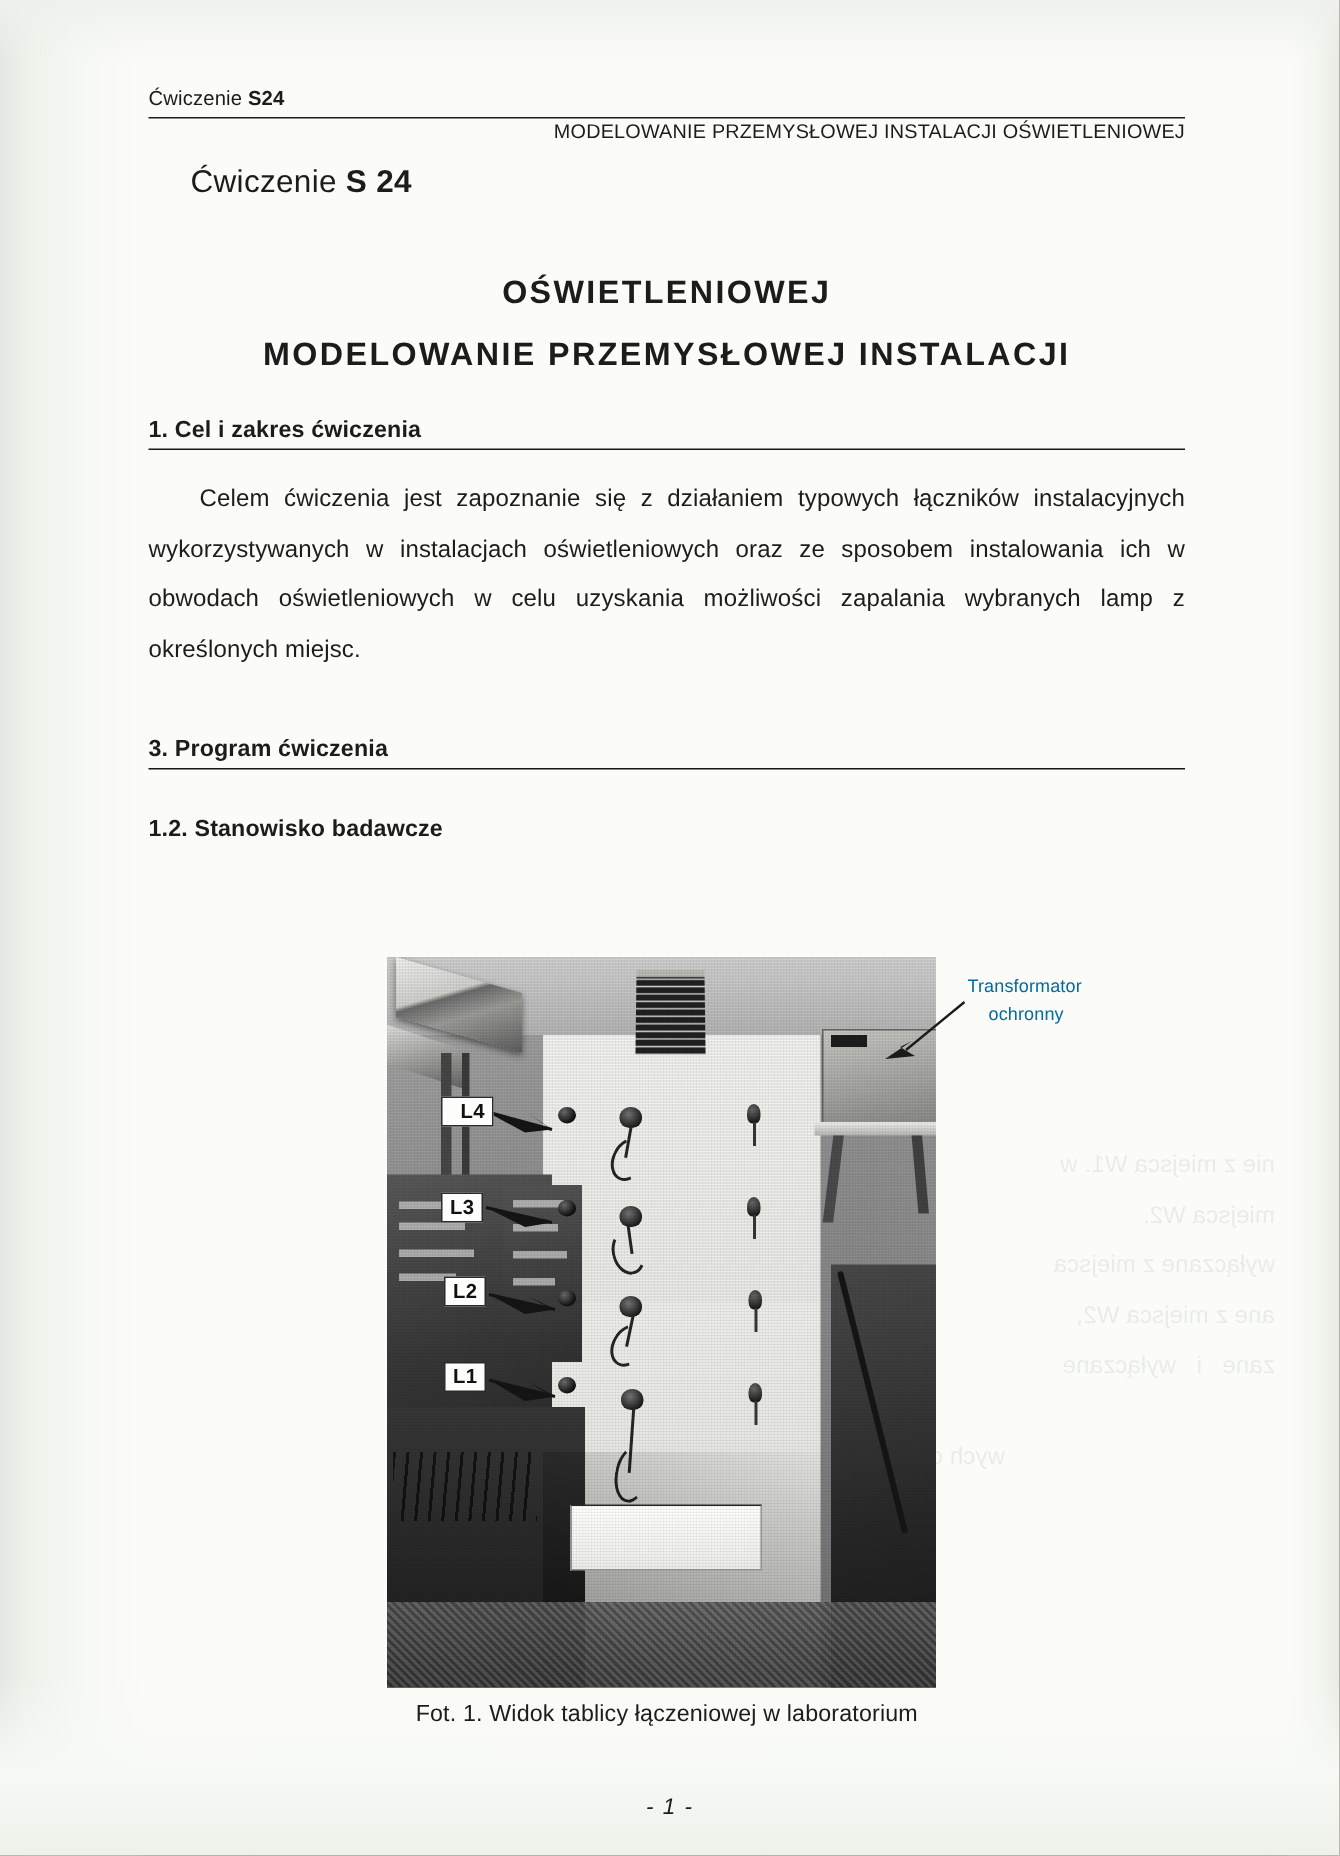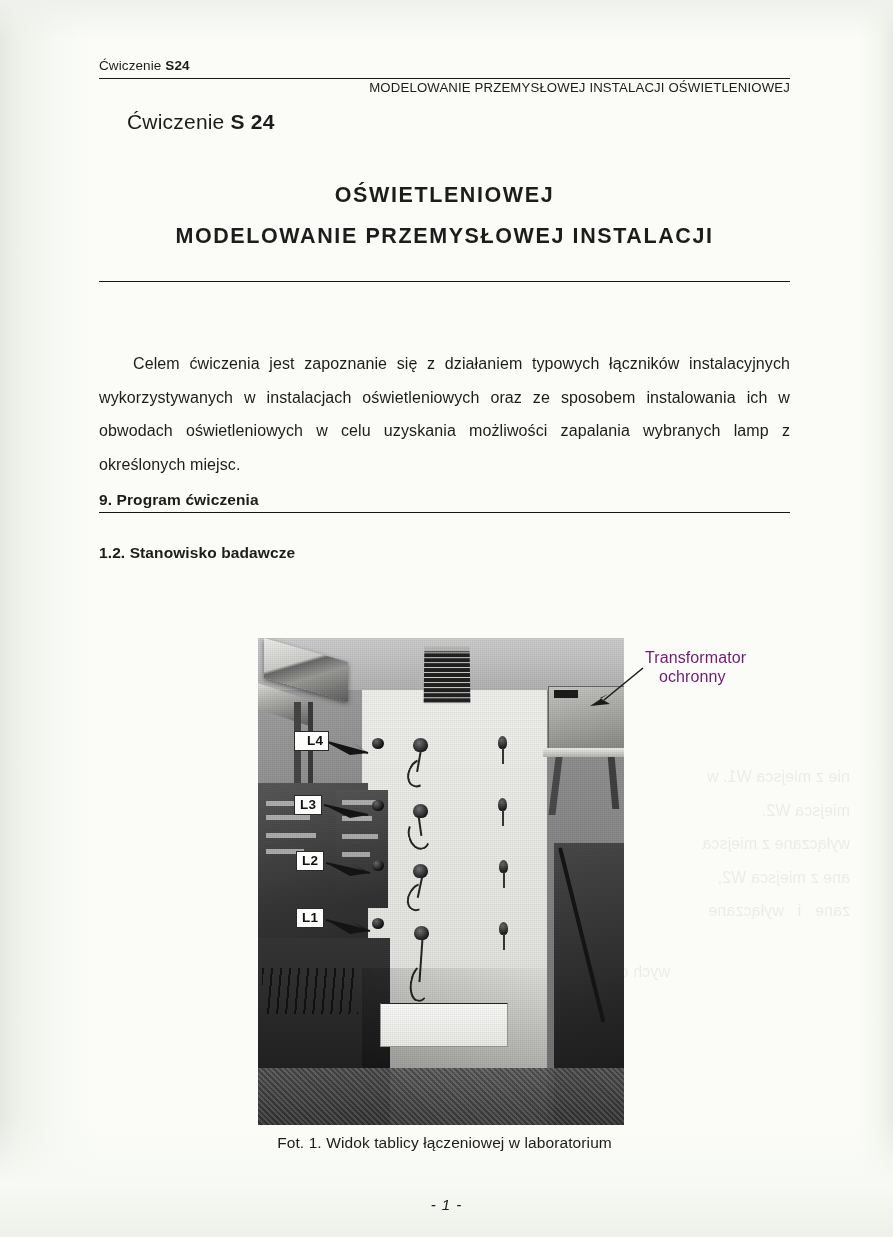--- a/index.html
+++ b/index.html
@@ -162,21 +162,21 @@
 
   
   .annot-layer{position:absolute;left:0;top:0;width:893px;height:1237px;z-index:6;pointer-events:none;}
   .llabel{
     position:absolute;background:#fdfdfb;border:1px solid #2a2a2a;
     font-size:13.5px;font-weight:600;color:#111;
     padding:1px 5px 2px 5px;line-height:15px;letter-spacing:.3px;
     pointer-events:auto;
   }
   .xflabel{
-    position:absolute;font-size:16px;line-height:19px;color:#701a75;
+    position:absolute;font-size:12px;line-height:19px;color:#0369a1;
     letter-spacing:.1px;pointer-events:auto;
   }
 
   
   .caption{
     position:absolute;left:99px;top:1134px;width:691px;text-align:center;
     font-size:15.5px;letter-spacing:.1px;
   }
   .folio{
     position:absolute;left:0;top:1196px;width:893px;text-align:center;
@@ -216,27 +216,28 @@
     </div>
 
     <div class="exnum"><span>Ćwiczenie </span><b>S 24</b></div>
 
     <div class="maintitle">
       <div>OŚWIETLENIOWEJ</div>
       <div>MODELOWANIE PRZEMYSŁOWEJ INSTALACJI</div>
     </div>
 
     <div class="sect" style="top:278px;">
+      <div class="txt">1. Cel i zakres ćwiczenia</div>
       <div class="rule"></div>
     </div>
 
-    <div class="para" style="top:347px;"><span class="ind"></span><span>Celem ćwiczenia jest zapoznanie się z działaniem typowych łączników instalacyjnych wykorzystywanych w instalacjach oświetleniowych oraz ze sposobem instalowania ich w obwodach oświetleniowych w celu uzyskania możliwości zapalania wybranych lamp z określonych miejsc.</span></div>
+    <div class="para" style="top:316px;"><span class="ind"></span><span>Celem ćwiczenia jest zapoznanie się z działaniem typowych łączników instalacyjnych wykorzystywanych w instalacjach oświetleniowych oraz ze sposobem instalowania ich w obwodach oświetleniowych w celu uzyskania możliwości zapalania wybranych lamp z określonych miejsc.</span></div>
 
     <div class="sect" style="top:491px;">
-      <div class="txt">9. Program ćwiczenia</div>
+      <div class="txt">3. Program ćwiczenia</div>
       <div class="rule"></div>
     </div>
 
     <div class="subsect" style="top:544px;">1.2. Stanowisko badawcze</div>
 
 
     <div class="photo">
       <div class="ph wall-left"></div>
       <div class="ph wall-right"></div>
       <div class="ph board"></div>

